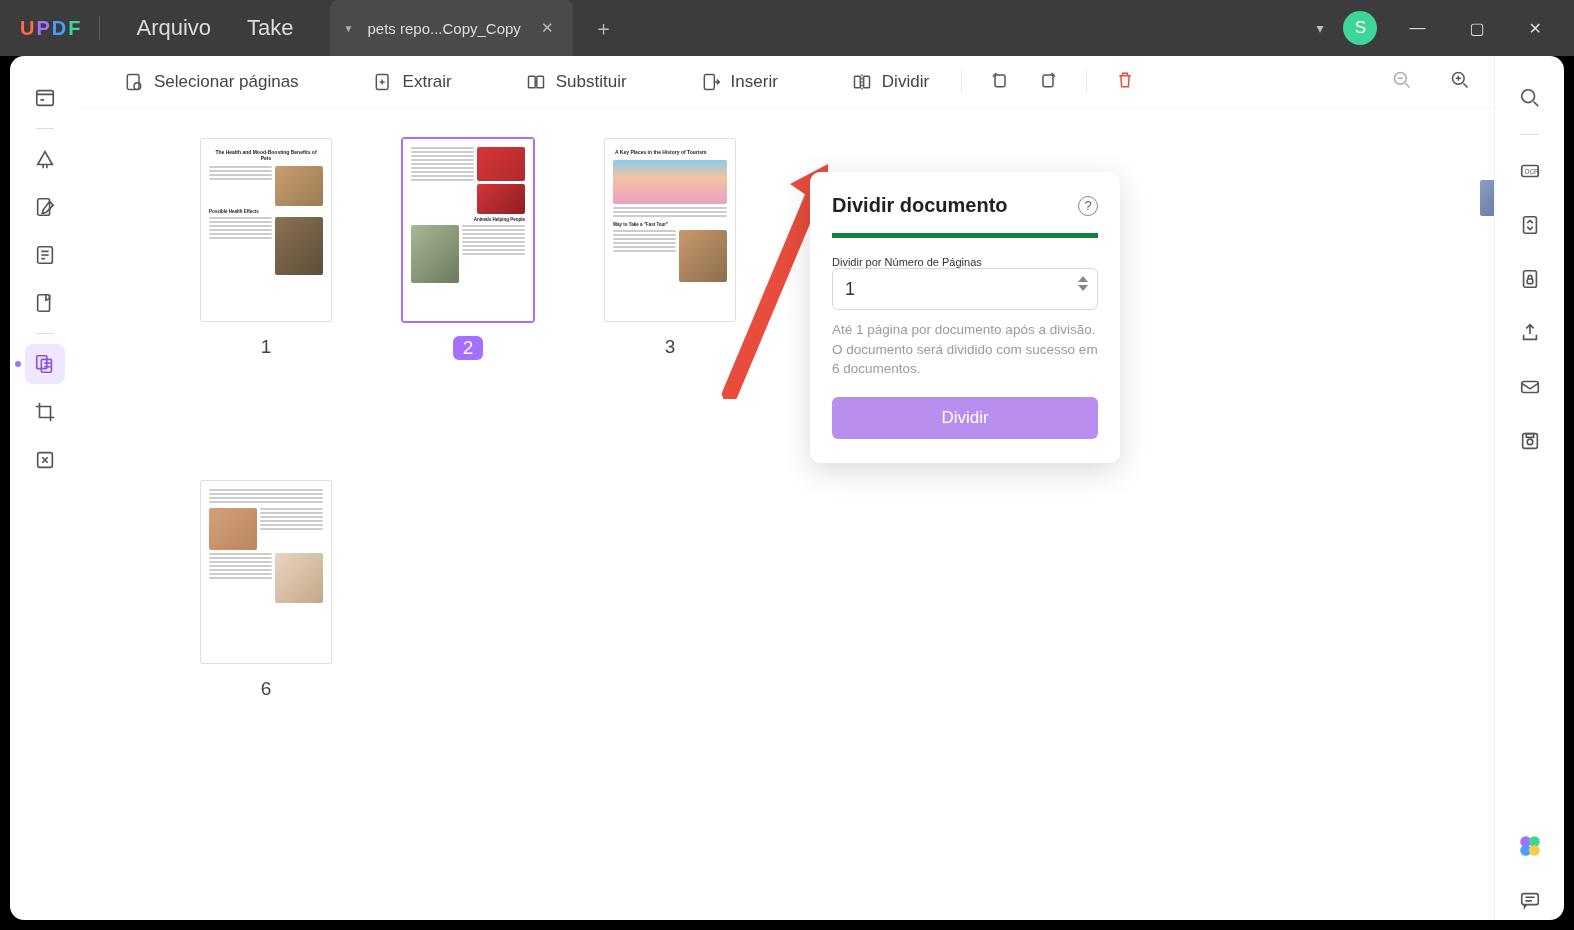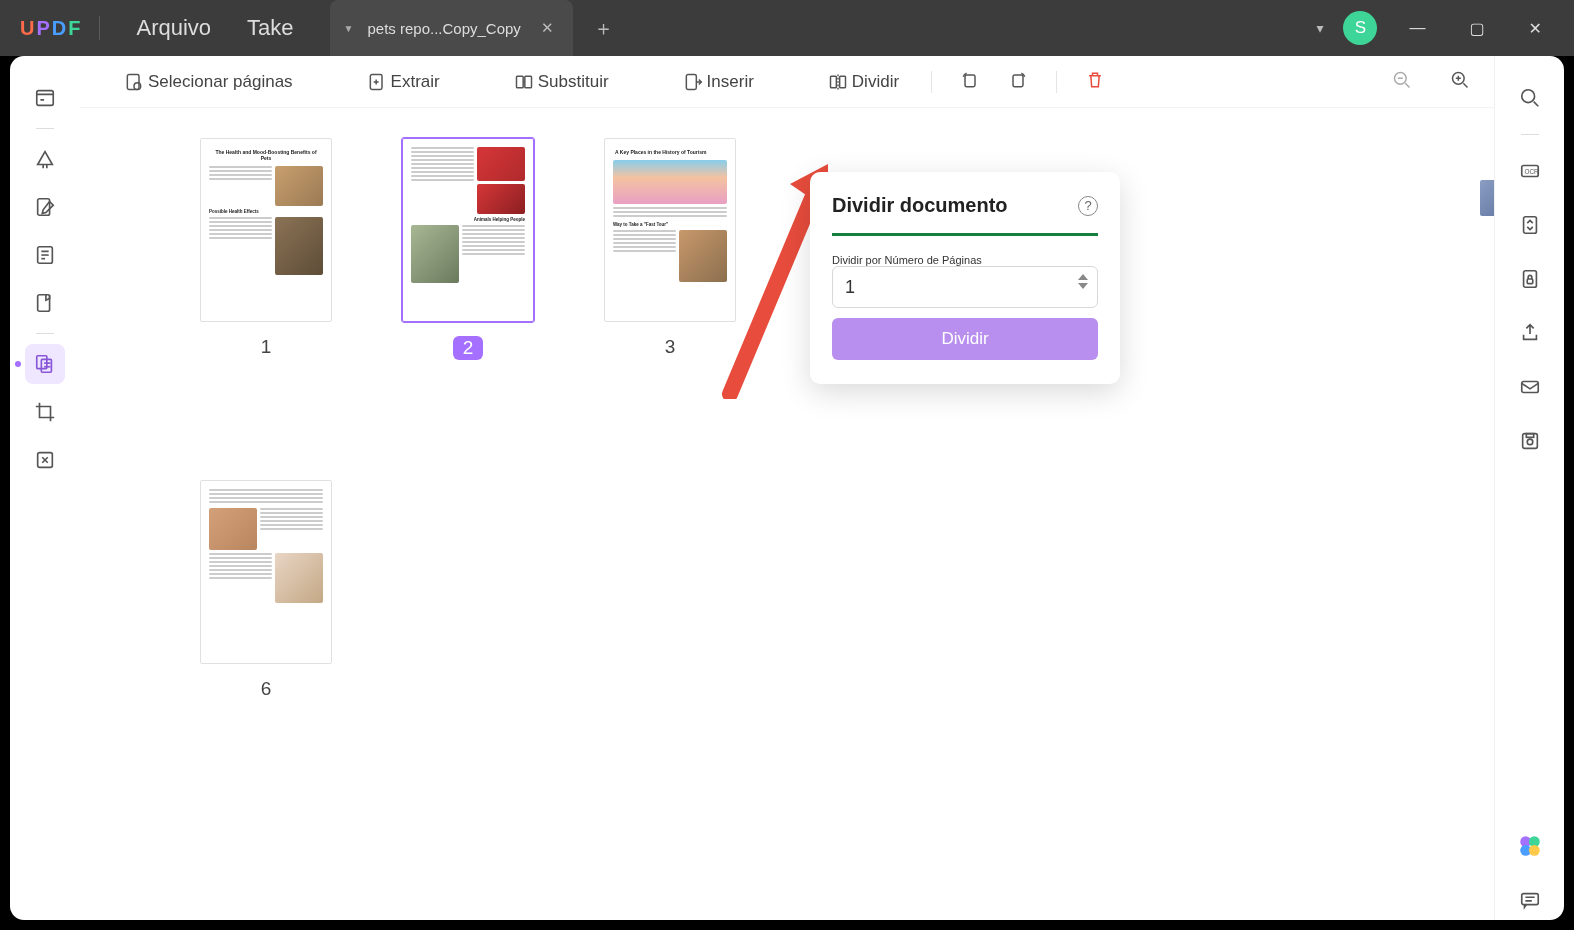--- a/index.html
+++ b/index.html
@@ -24,42 +24,42 @@
 .left-rail{width:70px;display:flex;flex-direction:column;align-items:center;padding-top:22px;gap:8px}
 .rail-btn{width:40px;height:40px;display:flex;align-items:center;justify-content:center;border-radius:8px;cursor:pointer;position:relative}
 .rail-btn.active{background:#efe7ff}
 .rail-sep{width:18px;height:1px;background:#ddd;margin:2px 0}
 .rail-ico{width:22px;height:22px;stroke:#555;fill:none;stroke-width:1.8}
 .rail-dot{width:6px;height:6px;border-radius:50%;background:#a56fff;position:absolute;left:-10px;top:17px}
 .right-rail{width:70px;display:flex;flex-direction:column;align-items:center;padding-top:22px;gap:14px;border-left:1px solid #f0f0f0}
 .right-spacer{flex:1}
 .main{flex:1;display:flex;flex-direction:column;position:relative}
 .toolbar{height:52px;display:flex;align-items:center;padding:0 30px;gap:8px;border-bottom:1px solid #f3f3f3}
-.tb-item{display:flex;align-items:center;gap:4px;padding:4px 14px;font-size:17px;color:#444;cursor:pointer}
+.tb-item{display:flex;align-items:center;gap:10px;padding:4px 14px;font-size:17px;color:#444;cursor:pointer}
 .tb-ico{width:20px;height:20px;stroke:#555;fill:none;stroke-width:1.8}
 .tb-gap{width:30px}
 .tb-sep{width:1px;height:22px;background:#e5e5e5;margin:0 10px}
 .tb-icon-only{padding:4px 10px;cursor:pointer}
 .tb-zoom{position:absolute;right:14px;display:flex;gap:18px}
 .tb-zoom svg{stroke:#aaa}
 .trash-ico{stroke:#e74c3c}
 .thumbs{flex:1;padding:30px 120px;display:flex;flex-wrap:wrap;gap:60px 70px;align-content:flex-start;position:relative;overflow:hidden}
 .thumb-wrap{display:flex;flex-direction:column;align-items:center;gap:14px}
 .thumb{width:132px;height:184px;background:#fff;border:1px solid #e0e0e0;border-radius:2px;padding:8px;display:flex;flex-direction:column;gap:3px;overflow:hidden}
 .thumb.selected{border:1px solid #a56fff;outline:1px solid #a56fff}
 .thumb-title{font-size:5px;font-weight:700;text-align:center;color:#222;line-height:1.2;padding:2px 6px}
 .thumb-row{display:flex;gap:3px}
 .thumb-img{background:linear-gradient(135deg,#d4a574 0%,#b8956a 50%,#8b7355 100%);border-radius:2px}
 .thumb-txt{flex:1}
 .txt-line{height:2px;background:#ccc;margin-bottom:2px;border-radius:1px}
 .thumb-sub{font-size:4.5px;font-weight:700;color:#222}
 .page-num{font-size:19px;color:#444}
 .page-num.sel{background:#a56fff;color:#fff;padding:1px 10px;border-radius:6px}
 .popup{position:absolute;top:64px;left:730px;width:310px;background:#fff;border-radius:10px;box-shadow:0 8px 30px rgba(0,0,0,.15);padding:22px 22px 24px 22px}
-.popup-head{display:flex;justify-content:space-between;align-items:center;padding-bottom:16px;border-bottom:3px solid #15803d;margin-bottom:18px}
+.popup-head{display:flex;justify-content:space-between;align-items:center;padding-bottom:16px;border-bottom:5px solid #15803d;margin-bottom:18px}
 .popup-title{font-size:20px;font-weight:700;color:#222}
 .popup-help{width:20px;height:20px;border:1.5px solid #888;border-radius:50%;color:#666;font-size:13px;display:flex;align-items:center;justify-content:center;cursor:pointer}
 .popup-label{font-size:11px;color:#333;}
 .popup-input-wrap{position:relative;margin-bottom:10px}
 .popup-input{width:100%;height:42px;border:1px solid #d8d8d8;border-radius:6px;padding:0 30px 0 12px;font-size:18px;color:#333}
 .spinner{position:absolute;right:10px;top:8px;display:flex;flex-direction:column;gap:3px}
 .spinner span{width:0;height:0;border-left:5px solid transparent;border-right:5px solid transparent;cursor:pointer}
 .spinner span:first-child{border-bottom:6px solid #888}
 .spinner span:last-child{border-top:6px solid #888}
 .popup-hint{font-size:13.5px;color:#9a9a9a;line-height:1.45;margin-bottom:18px}
@@ -378,20 +378,21 @@
           <div class="popup-help">?</div>
         </div>
         <div class="popup-label">Dividir por Número de Páginas</div>
         <div class="popup-input-wrap">
           <input class="popup-input" value="1" style="">
           <div class="spinner">
               <span></span>
               <span></span>
             </div>
         </div>
+        <div class="popup-hint">Até 1 página por documento após a divisão. O documento será dividido com sucesso em 6 documentos.</div>
         <button class="popup-btn">Dividir</button>
       </div>
 
     </div>
   </div>
 
   <div class="right-rail">
     <div class="rail-btn">
         <svg class="rail-ico" viewBox="0 0 24 24">
           <circle cx="10" cy="10" r="7"></circle>

